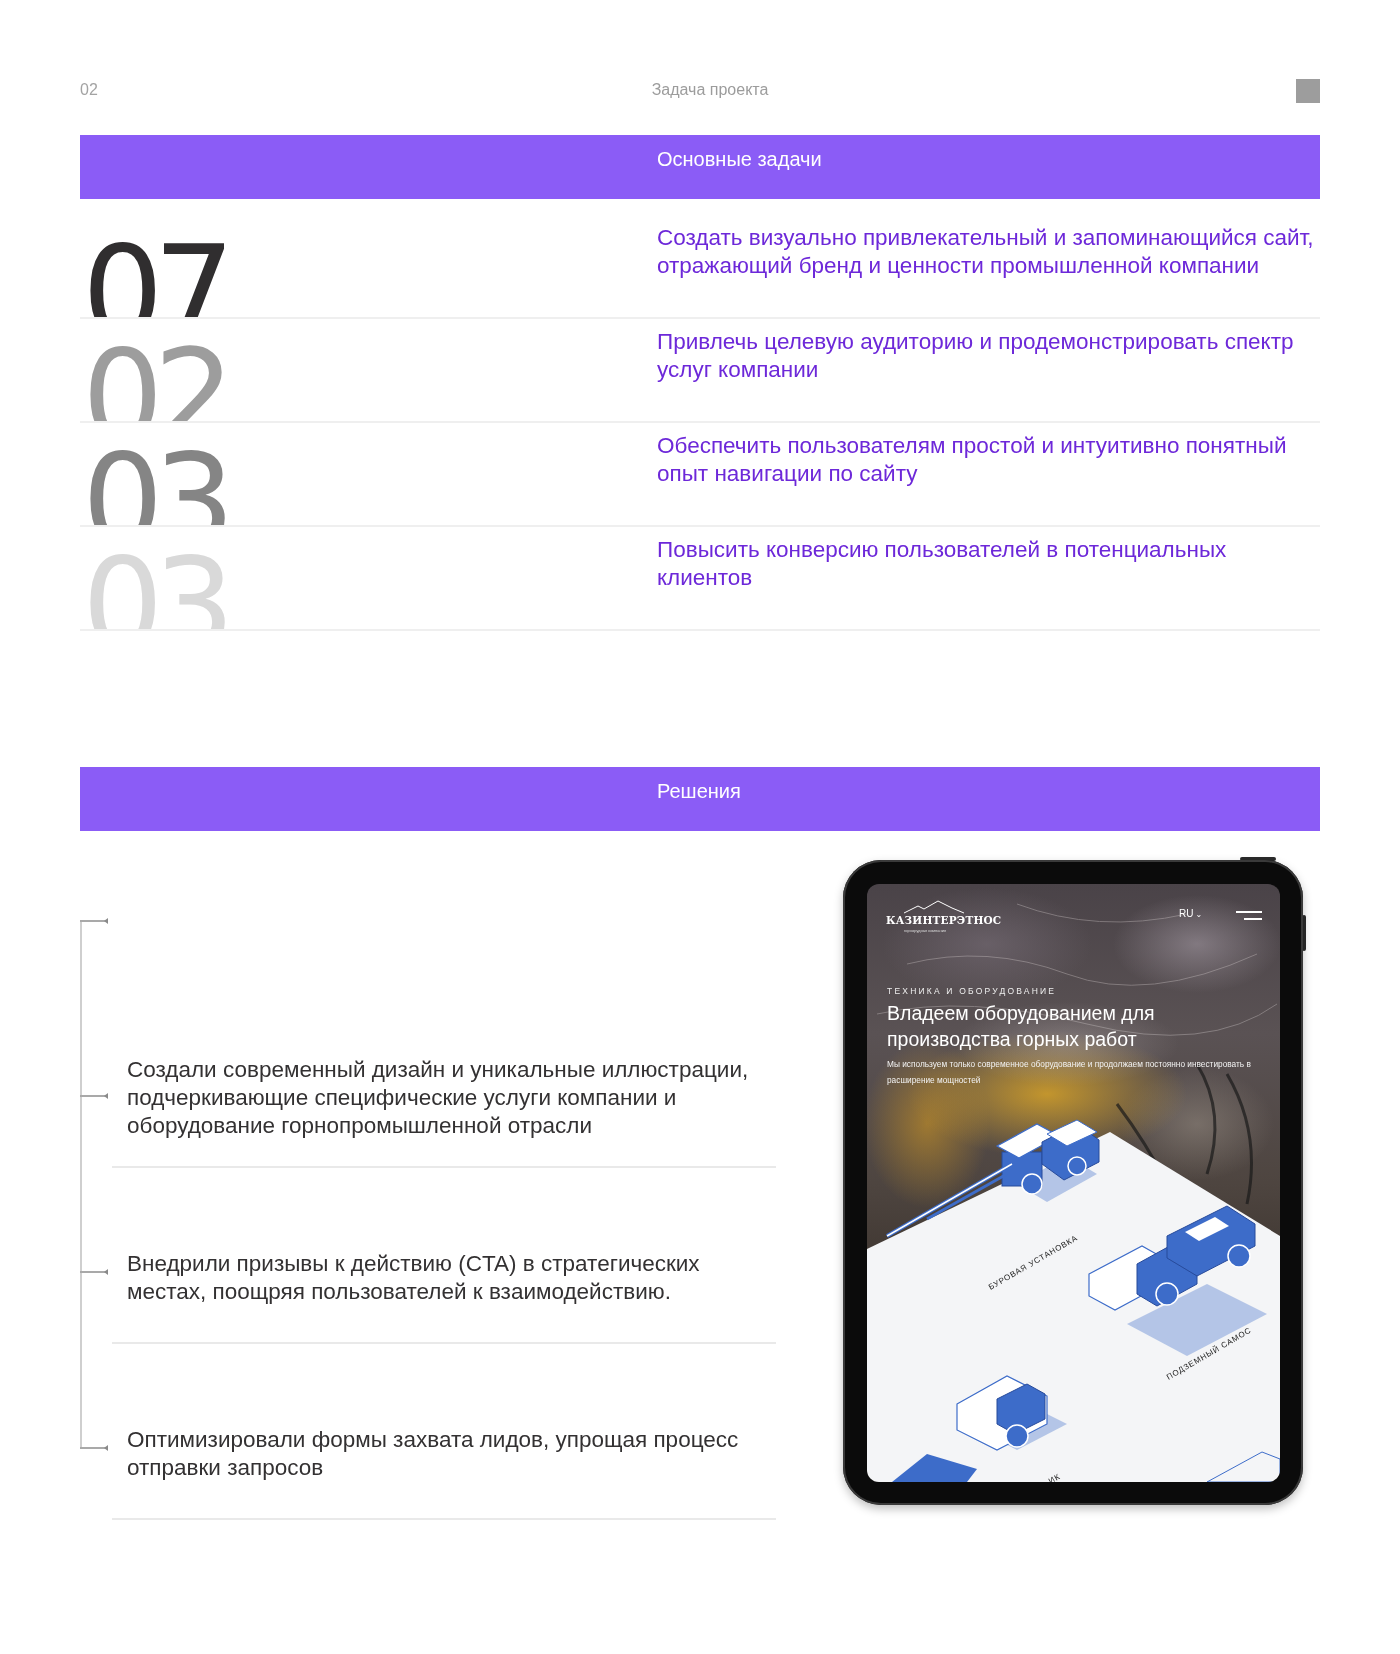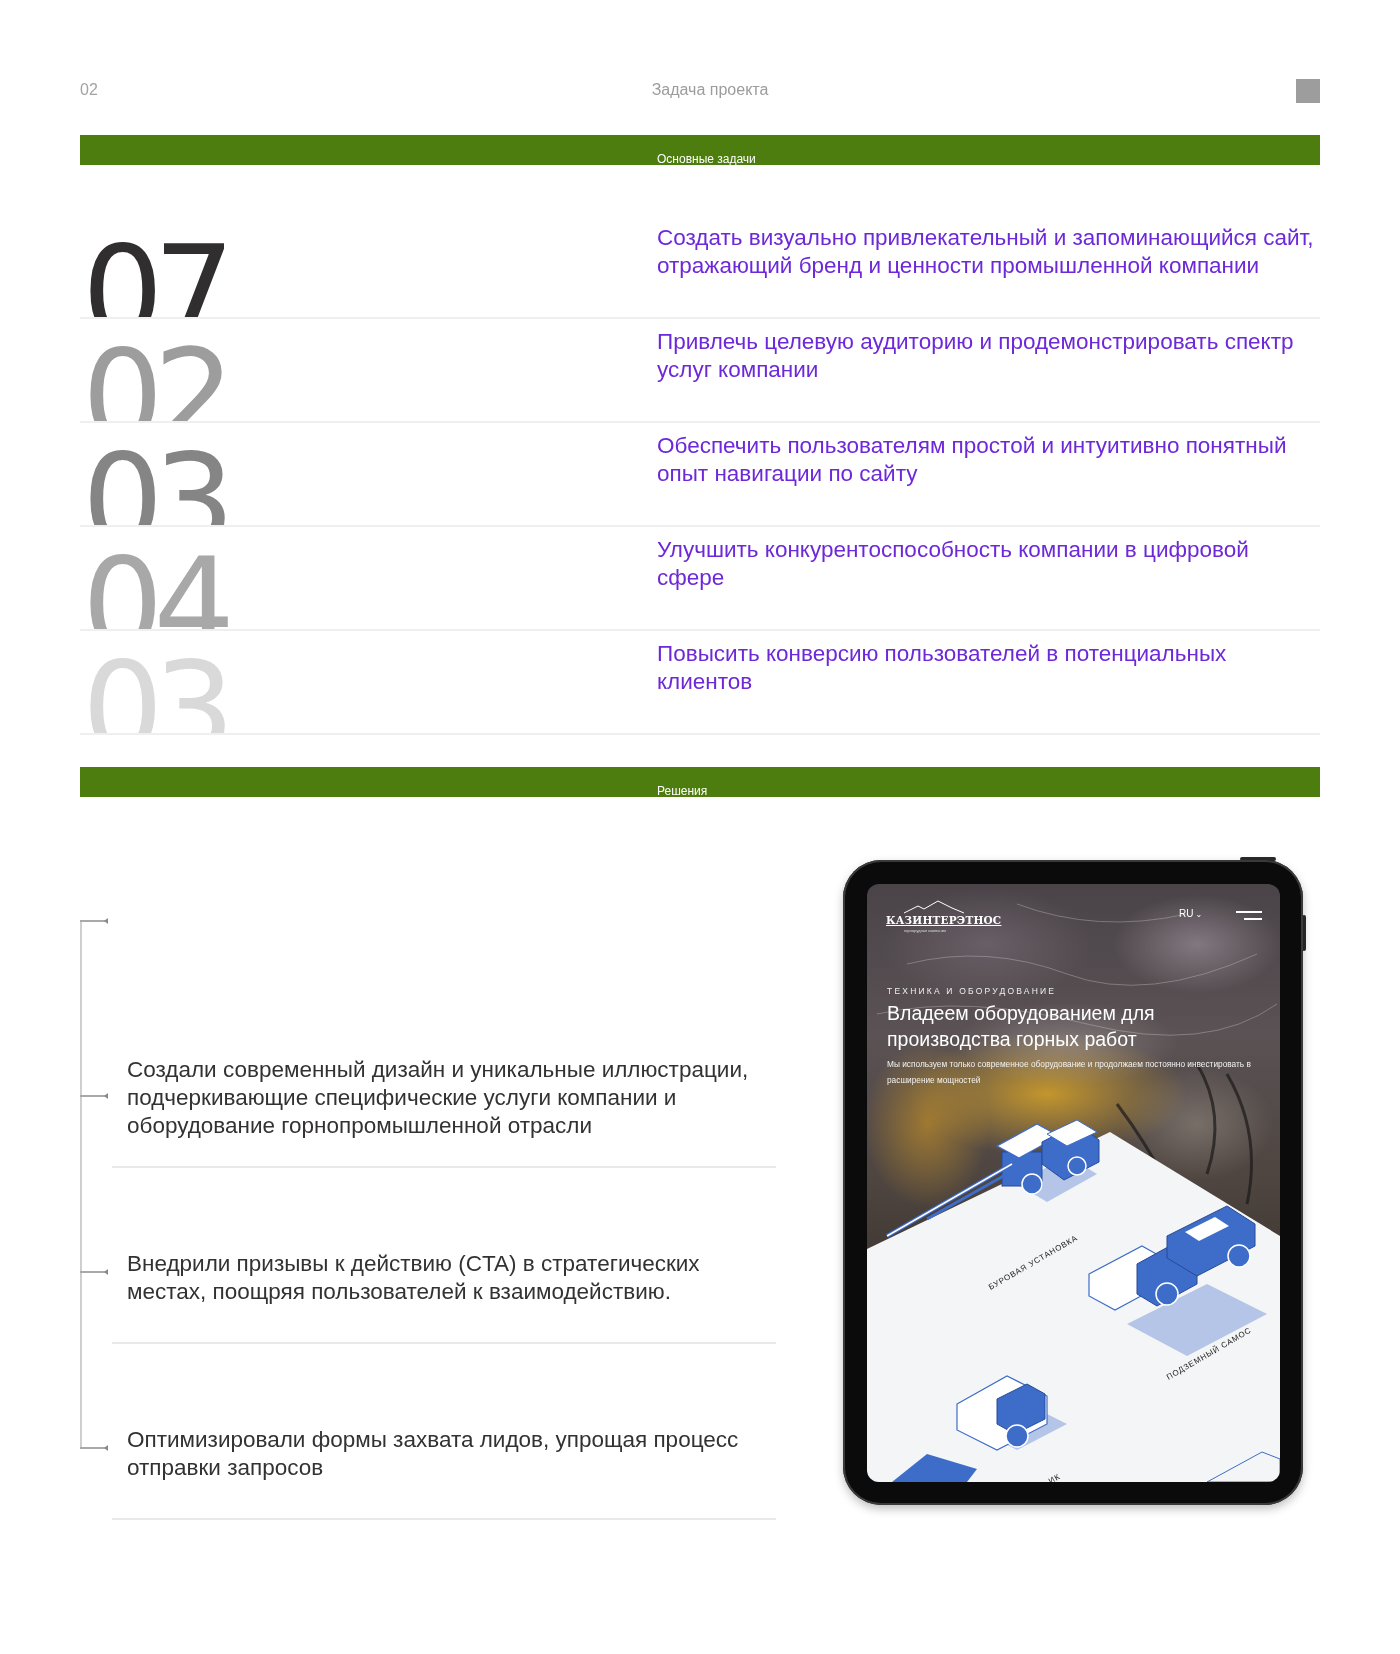--- a/index.html
+++ b/index.html
@@ -4,21 +4,21 @@
 <style>
   * { box-sizing: border-box; margin: 0; padding: 0; }
   html, body { width: 1400px; height: 1654px; background: #ffffff; overflow: hidden; }
   body { position: relative; font-family: "Liberation Sans", sans-serif; color: #333132; }
 
   .page-num { position: absolute; left: 80px; top: 81px; font-size: 16px; color: #a3a3a3; line-height: 18px; }
   .page-title { position: absolute; left: 4px; width: 1400px; top: 81px; text-align: center; font-size: 16px; color: #9c9c9c; line-height: 18px; padding-left: 16px; }
   .page-title span { position: relative; left: -2px; }
   .corner-square { position: absolute; left: 1296px; top: 79px; width: 24px; height: 24px; background: #9d9d9d; }
 
-  .section-bar { position: absolute; left: 80px; width: 1240px; height: 30px; background: #4d7c0f; color: #ffffff; font-size: 12px; line-height: 48px; }
+  .section-bar { position: absolute; left: 80px; width: 1240px; height: 64px; background: #8b5cf6; color: #ffffff; font-size: 20px; line-height: 48px; }
   .section-bar .label { position: absolute; left: 577px; top: 0; }
   .bar-tasks { top: 135px; }
   .bar-solutions { top: 767px; text-align: center; }
 
   .tasks { position: absolute; left: 80px; top: 215px; width: 1240px; }
   .task-row { position: relative; height: 104px; border-bottom: 2px solid #efefef; overflow: hidden; }
   .task-num { position: absolute; left: 2px; top: 14px; font-family: "DejaVu Sans", sans-serif; font-size: 128px; line-height: 128px; letter-spacing: -10px; font-weight: 400; }
   .task-text { position: absolute; left: 577px; top: 9px; width: 660px; font-size: 22.5px; line-height: 27.5px; color: #6d28d9; }
 
   .solutions { position: absolute; left: 80px; top: 815px; width: 740px; height: 720px; }
@@ -37,21 +37,21 @@
       radial-gradient(ellipse 150px 80px at 120px 60px, rgba(120,110,120,0.6), transparent 70%),
       radial-gradient(ellipse 160px 60px at 200px 160px, rgba(200,190,190,0.35), transparent 70%),
       radial-gradient(ellipse 200px 90px at 180px 210px, rgba(214,162,40,0.85), transparent 70%),
       radial-gradient(ellipse 90px 120px at 60px 240px, rgba(190,140,40,0.7), transparent 70%),
       radial-gradient(ellipse 110px 80px at 330px 240px, rgba(150,140,130,0.55), transparent 70%),
       linear-gradient(180deg, #4a4348 0%, #5a5254 25%, #4e4540 50%, #3a322c 70%, #2a2420 100%);
   }
   .screen-illus { position: absolute; left: 0; top: 0; width: 413px; height: 598px; }
   .logo { position: absolute; left: 19px; top: 16px; color: #ffffff; }
   .logo-mountain { position: absolute; left: 18px; top: 0; }
-  .logo-name { position: absolute; left: 0; top: 14px; font-family: "DejaVu Serif", serif; font-size: 10.5px; font-weight: bold; letter-spacing: 0.2px; white-space: nowrap; text-decoration: underline; }
+  .logo-name { position: absolute; left: 0; top: 14px; font-family: "DejaVu Serif", serif; font-size: 10.5px; font-weight: bold; letter-spacing: 0.2px; white-space: nowrap; }
   .logo-sub { position: absolute; left: 18px; top: 28px; font-size: 4px; color: #dcdcdc; white-space: nowrap; }
   .lang { position: absolute; left: 312px; top: 24px; font-size: 10px; color: #ffffff; }
   .lang .chev { font-size: 8px; margin-left: 2px; }
   .menu-icon { position: absolute; left: 369px; top: 27px; width: 26px; height: 10px; }
   .menu-icon i { position: absolute; right: 0; height: 1.5px; background: #ffffff; }
   .menu-icon i.l1 { top: 0; width: 26px; }
   .menu-icon i.l2 { top: 7px; width: 18px; }
   .eyebrow { position: absolute; left: 20px; top: 102px; font-size: 8.5px; letter-spacing: 2.2px; color: #efefef; }
   .hero-title { position: absolute; left: 20px; top: 116px; width: 380px; font-size: 19.5px; line-height: 26px; color: #ffffff; }
   .hero-sub { position: absolute; left: 20px; top: 172px; width: 370px; font-size: 8.3px; line-height: 16px; color: #f2f2f2; }
@@ -73,24 +73,20 @@
     <div class="task-num" style="color:#302e2f">07</div>
     <div class="task-text">Создать визуально привлекательный и запоминающийся сайт, отражающий бренд и ценности промышленной компании</div>
   </div>
   <div class="task-row">
     <div class="task-num" style="color:#9d9d9d">02</div>
     <div class="task-text">Привлечь целевую аудиторию и продемонстрировать спектр услуг компании</div>
   </div>
   <div class="task-row">
     <div class="task-num" style="color:#858585">03</div>
     <div class="task-text">Обеспечить пользователям простой и интуитивно понятный опыт навигации по сайту</div>
-  </div>
-  <div class="task-row">
-    <div class="task-num" style="color:#a8a8a8">04</div>
-    <div class="task-text">Улучшить конкурентоспособность компании в цифровой сфере</div>
   </div>
   <div class="task-row">
     <div class="task-num" style="color:#d9d9d9">03</div>
     <div class="task-text">Повысить конверсию пользователей в потенциальных клиентов</div>
   </div>
 </div>
 
 <div class="section-bar bar-solutions">
   <span class="label">Решения</span>
 </div>

